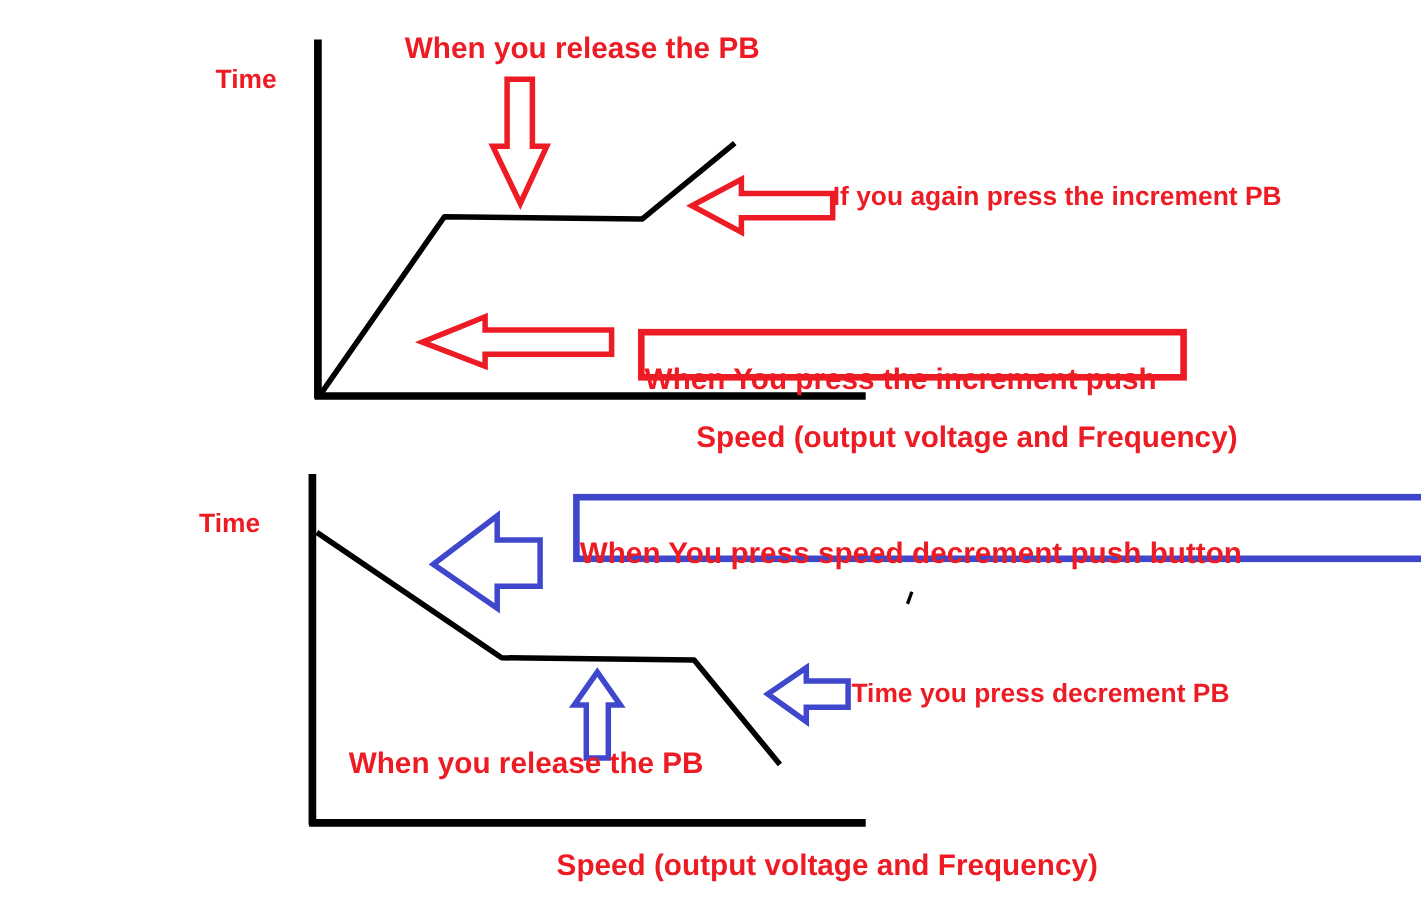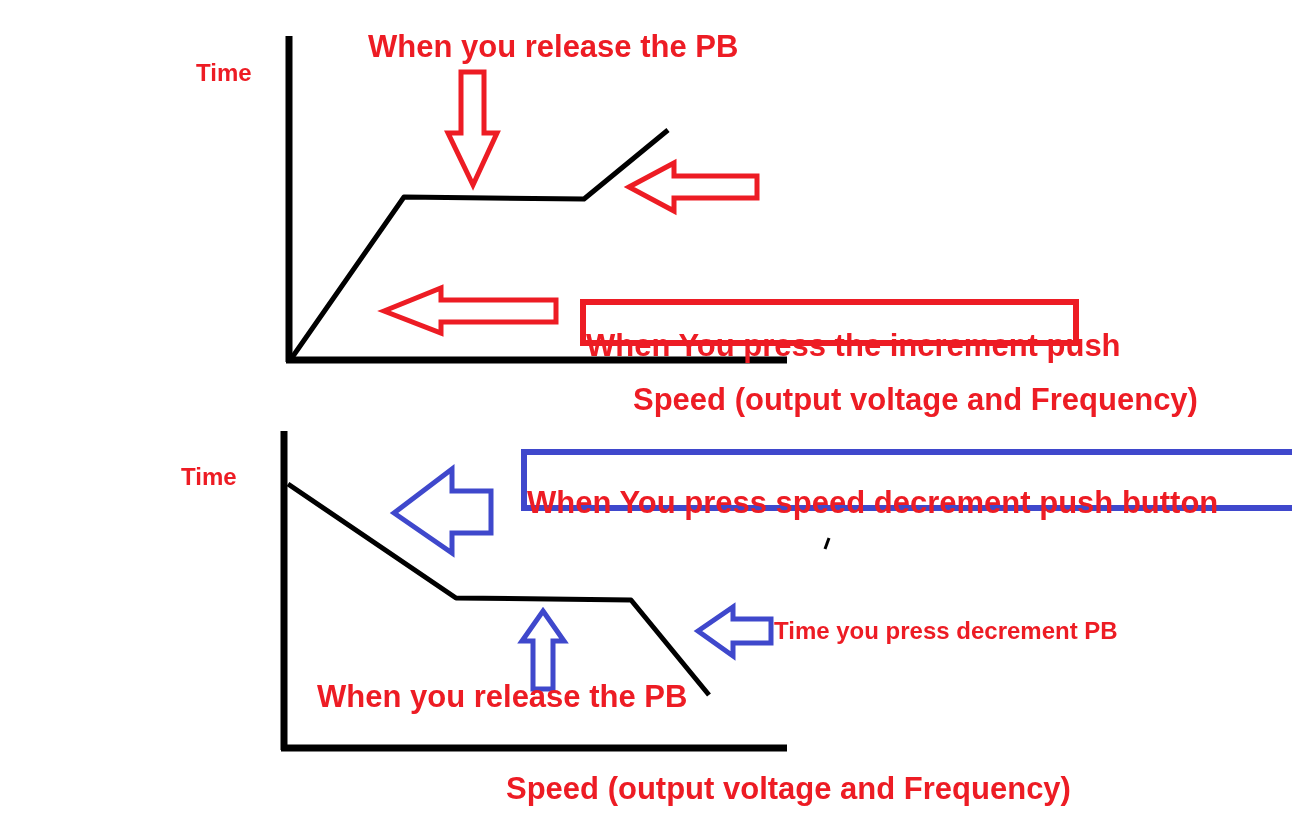--- a/index.html
+++ b/index.html
@@ -22,21 +22,21 @@
     width: 1292px;
     height: 816px;
   }
   .lbl {
     position: absolute;
     font-weight: bold;
     color: #ed1c24;
     white-space: nowrap;
     line-height: 1.1;
   }
-  .lbl-25 { font-size: 31px; }
+  .lbl-25 { font-size: 27px; }
   .lbl-26 { font-size: 24px; }
   .lbl-24 { font-size: 24px; }
   .annot-box {
     position: absolute;
     display: flex;
     align-items: center;
     box-sizing: border-box;
     background: #ffffff;
   }
   .annot-box.red-border  { border: 6px solid #ed1c24; }
@@ -72,20 +72,21 @@
 
     <polygon points="543,611 564,641 553,641 553,689 533,689 533,641 522,641" fill="#ffffff" stroke="#3f48cc" stroke-width="5"></polygon>
 
     <path d="M829 538 L825 549" stroke="#000000" stroke-width="3" fill="none"></path>
   </svg>
 
   <div class="lbl lbl-26" style="left:196px; top:60px;">Time</div>
 
   <div class="lbl lbl-25" style="left:368px; top:30px;">When you release the PB</div>
 
+  <div class="lbl lbl-24" style="left:757px; top:166px;">If you again press the increment PB</div>
 
   <div class="annot-box red-border" style="left:580px; top:299px; width:499px; height:47px;">
     <span class="lbl lbl-25">When You press the increment push</span>
   </div>
 
   <div class="lbl lbl-25" style="left:633px; top:383px;">Speed (output voltage and Frequency)</div>
 
   <div class="lbl lbl-26" style="left:181px; top:464px;">Time</div>
 
   <div class="annot-box blue-border" style="left:521px; top:449px; width:778px; height:62px;">

